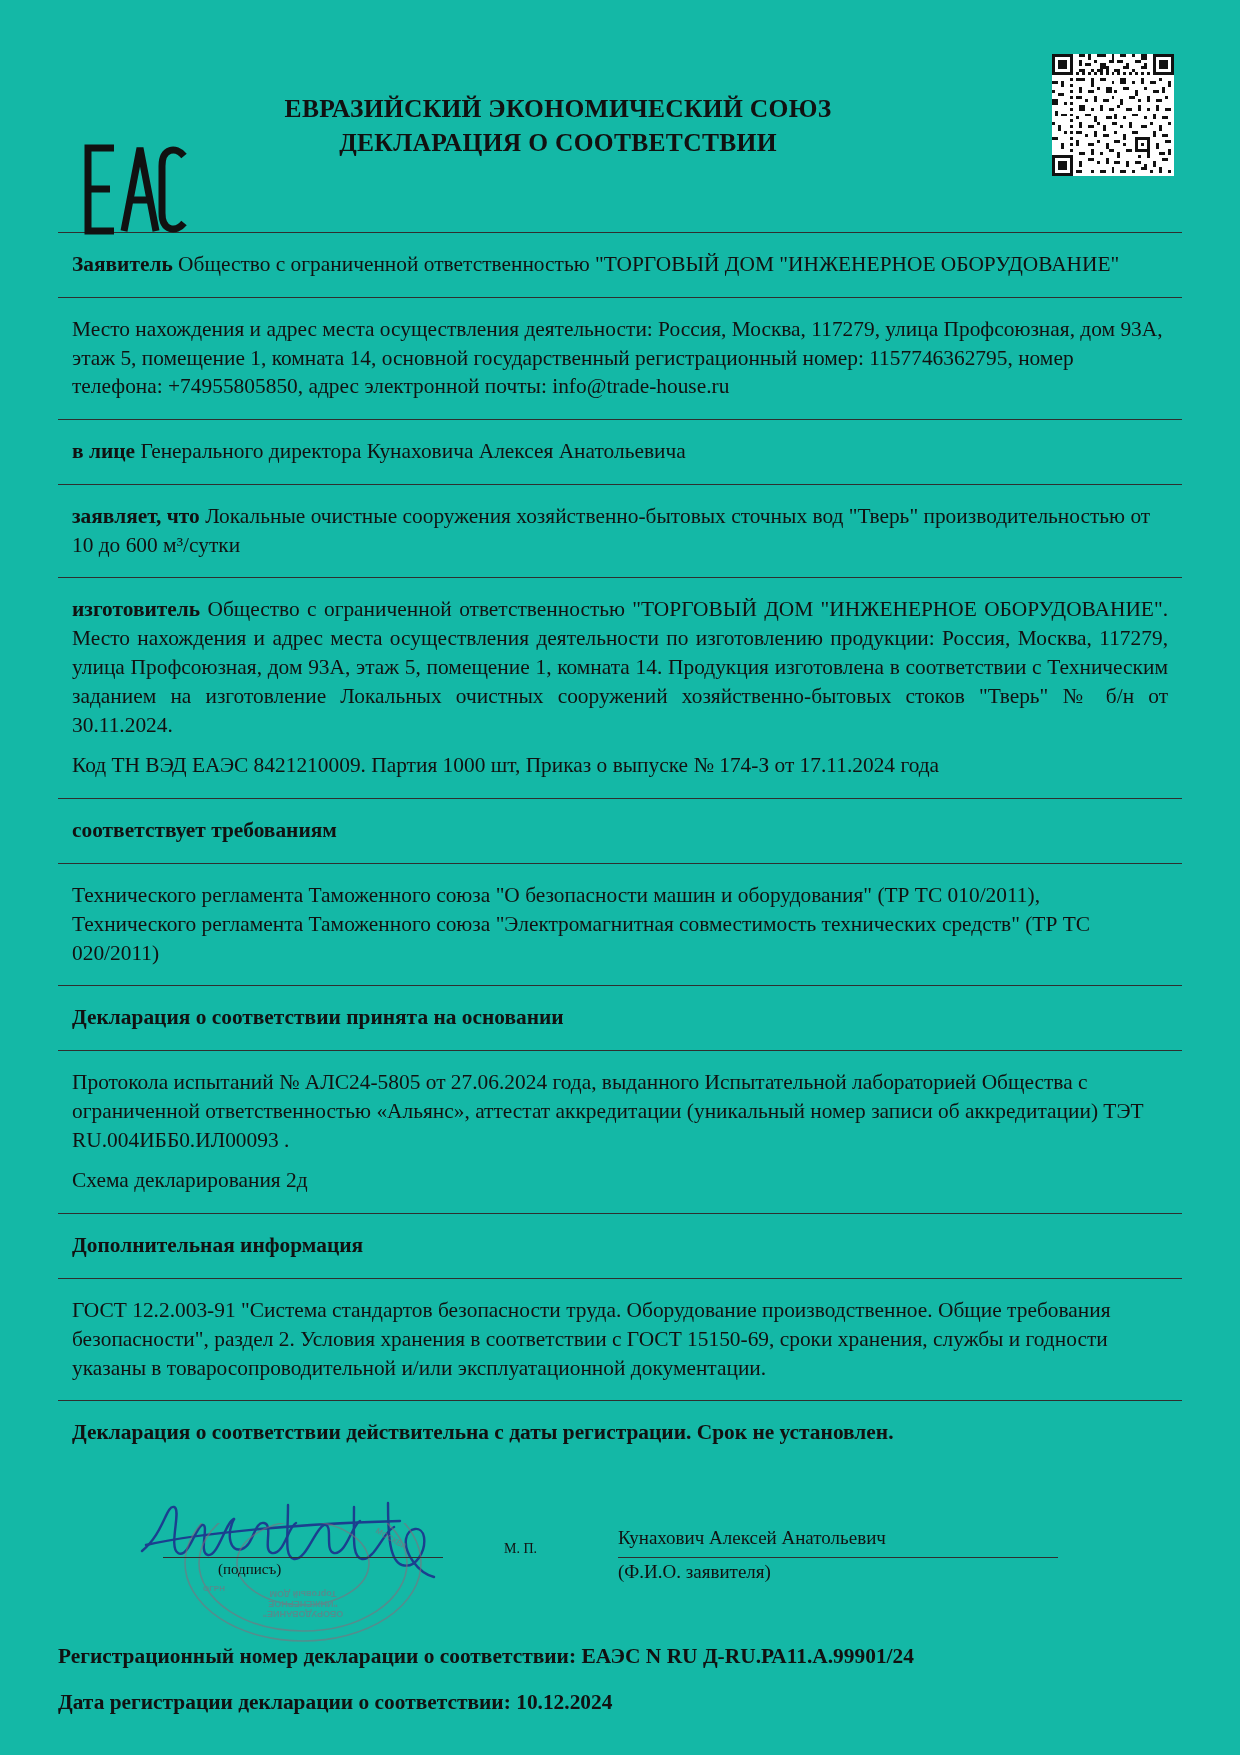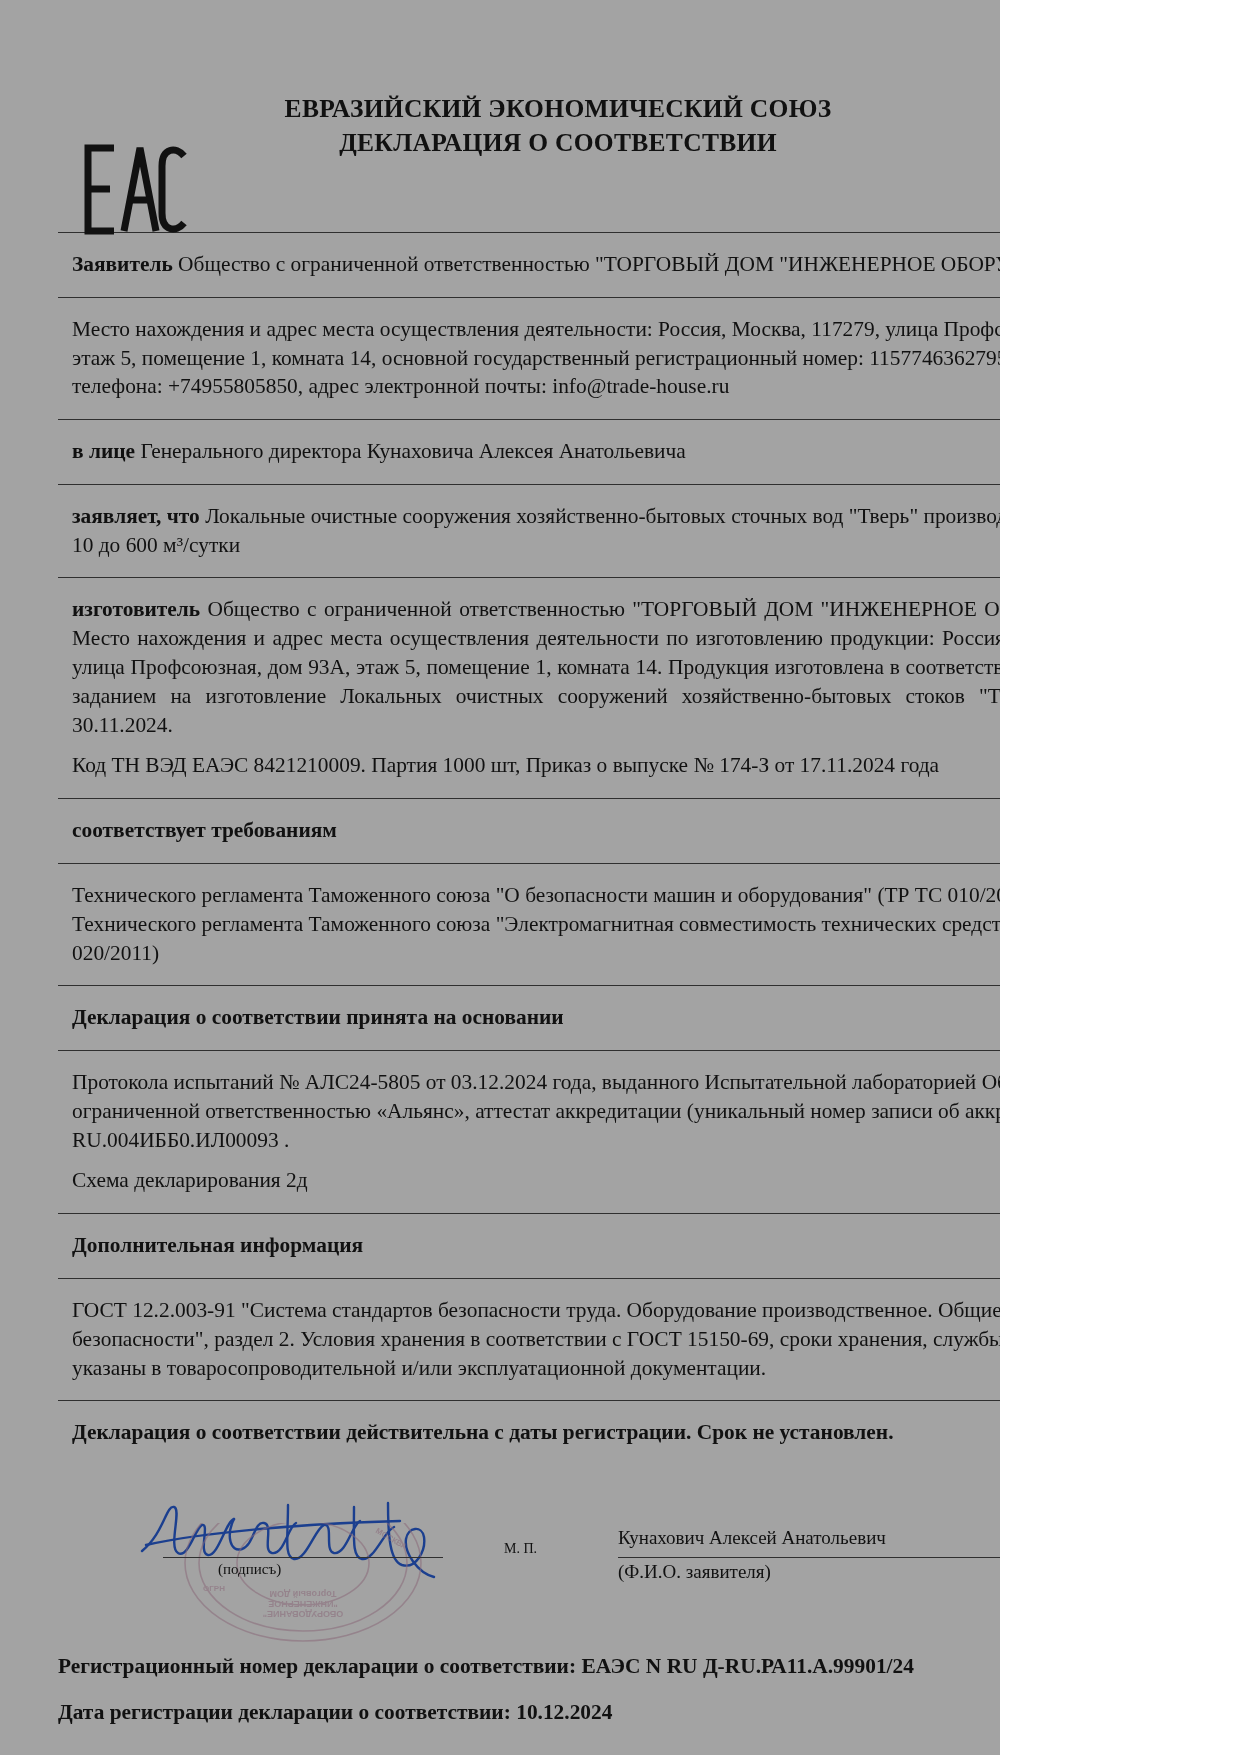--- a/index.html
+++ b/index.html
@@ -6,23 +6,23 @@
     margin: 0;
     padding: 0;
     background: #ffffff;
   }
   body {
     font-family: "Liberation Serif", serif;
     color: #111111;
   }
   .page {
     position: relative;
-    width: 1000px;
+    width: 1240px;
     height: 1755px;
-    background: #a3a3a3;
+    background: #14b8a6;
     overflow: hidden;
   }
   .inner {
     position: absolute;
     left: 58px;
     top: 42px;
     width: 1124px;
   }
 
   
@@ -138,21 +138,20 @@
     left: 120px;
     top: 58px;
     width: 250px;
     height: 125px;
     opacity: 0.55;
   }
   .stamp svg { display: block; }
 
   
   .reg {
-    margin-top: 10px;
     font-size: 21.4px;
     font-weight: bold;
     line-height: 1.3;
   }
   .reg .row { margin-bottom: 18px; }
   .nowrap { white-space: nowrap; }
 </style>
 </head>
 <body>
 
@@ -403,21 +402,21 @@
       <p><b>соответствует требованиям</b></p>
     </div>
     <div class="sec">
       <p>Технического регламента Таможенного союза "О безопасности машин и оборудования" (ТР ТС 010/2011), Технического регламента Таможенного союза "Электромагнитная совместимость технических средств" (ТР ТС 020/2011)</p>
     </div>
 
     <div class="sec">
       <p><b>Декларация о соответствии принята на основании</b></p>
     </div>
     <div class="sec">
-      <p>Протокола испытаний № АЛС24-5805 от 03.12.2024 года, выданного Испытательной лабораторией Общества с ограниченной ответственностью «Альянс», аттестат аккредитации (уникальный номер записи об аккредитации)  ТЭТ RU.004ИББ0.ИЛ00093 .</p>
+      <p>Протокола испытаний № АЛС24-5805 от 27.06.2024 года, выданного Испытательной лабораторией Общества с ограниченной ответственностью «Альянс», аттестат аккредитации (уникальный номер записи об аккредитации)  ТЭТ RU.004ИББ0.ИЛ00093 .</p>
       <p>Схема декларирования 2д</p>
     </div>
 
     <div class="sec">
       <p><b>Дополнительная информация</b></p>
     </div>
     <div class="sec">
       <p>ГОСТ 12.2.003-91 "Система стандартов безопасности труда. Оборудование производственное. Общие требования безопасности", раздел 2. Условия хранения в соответствии с ГОСТ 15150-69, сроки хранения, службы и годности указаны в товаросопроводительной и/или эксплуатационной документации.</p>
     </div>
 

